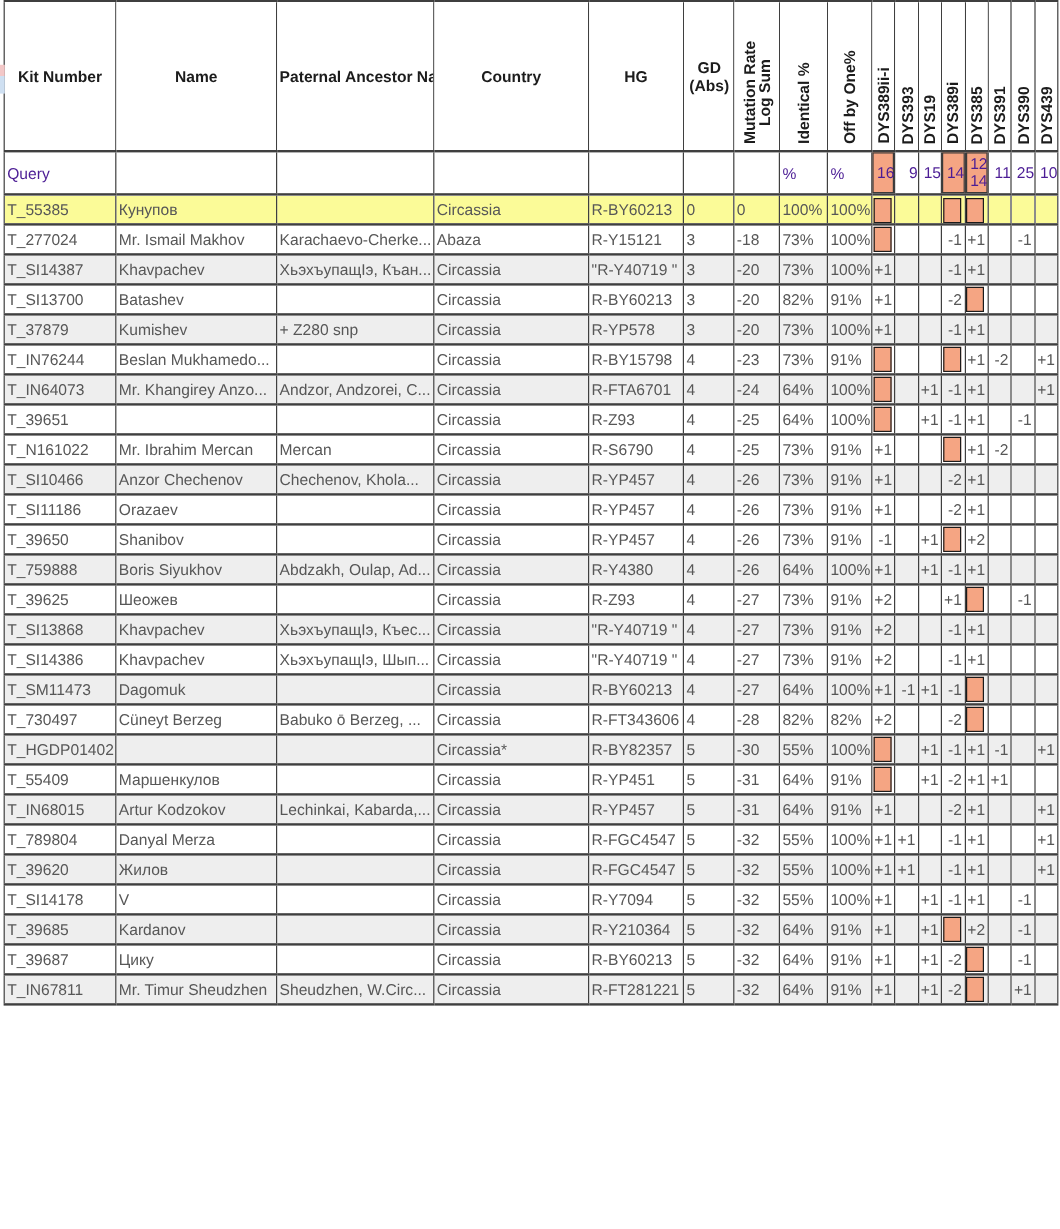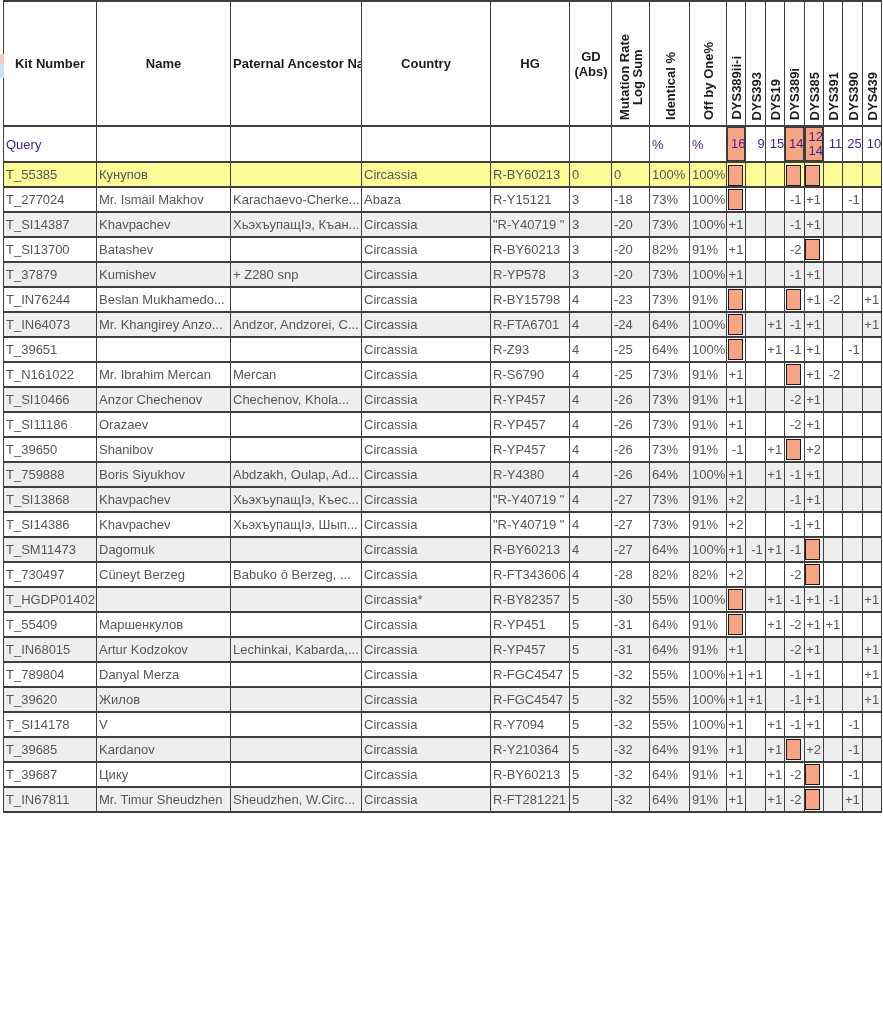--- a/index.html
+++ b/index.html
@@ -374,20 +374,41 @@
         <td>100%</td>
         <td class="mk">+1</td>
         <td class="mk"></td>
         <td class="mk">+1</td>
         <td class="mk">-1</td>
         <td class="mk">+1</td>
         <td class="mk"></td>
         <td class="mk"></td>
         <td class="mk"></td>
       </tr>
+      <tr class="drow">
+        <td>T_39625</td>
+        <td>Шеожев</td>
+        <td></td>
+        <td>Circassia</td>
+        <td>R-Z93</td>
+        <td>4</td>
+        <td>-27</td>
+        <td>73%</td>
+        <td>91%</td>
+        <td class="mk">+2</td>
+        <td class="mk"></td>
+        <td class="mk"></td>
+        <td class="mk">+1</td>
+        <td class="mk">
+          <div class="mbox"></div>
+        </td>
+        <td class="mk"></td>
+        <td class="mk">-1</td>
+        <td class="mk"></td>
+      </tr>
       <tr class="drow gray">
         <td>T_SI13868</td>
         <td>Khavpachev</td>
         <td>ХьэхъупащӀэ, Къес...</td>
         <td>Circassia</td>
         <td>"R-Y40719 "</td>
         <td>4</td>
         <td>-27</td>
         <td>73%</td>
         <td>91%</td>

